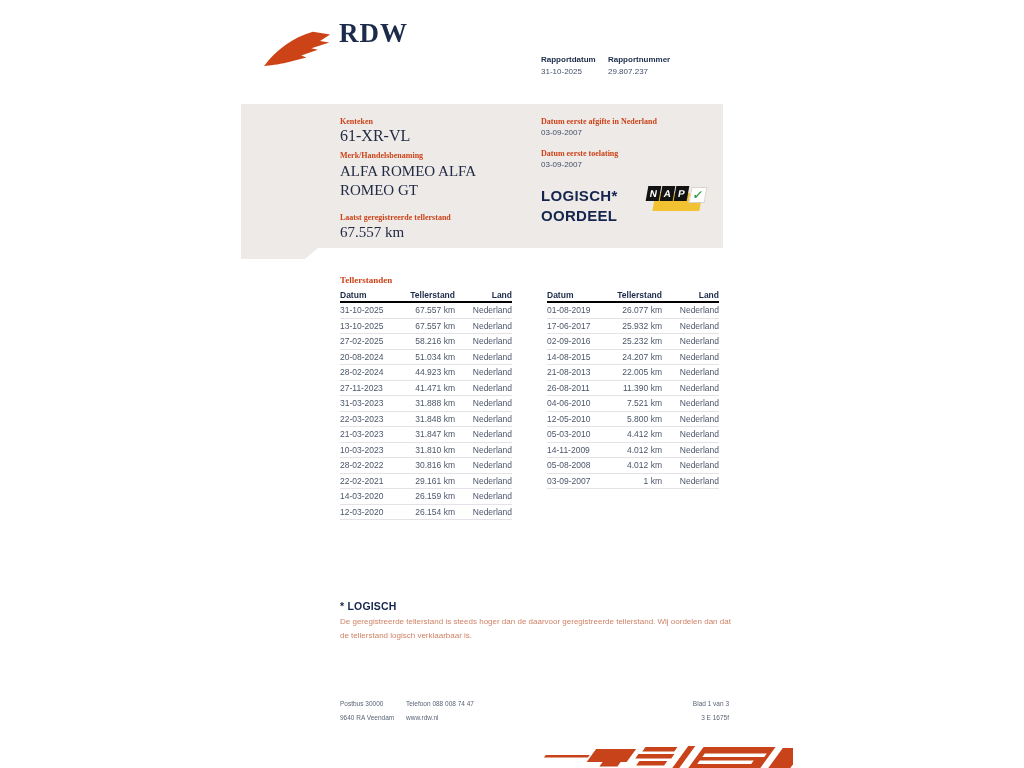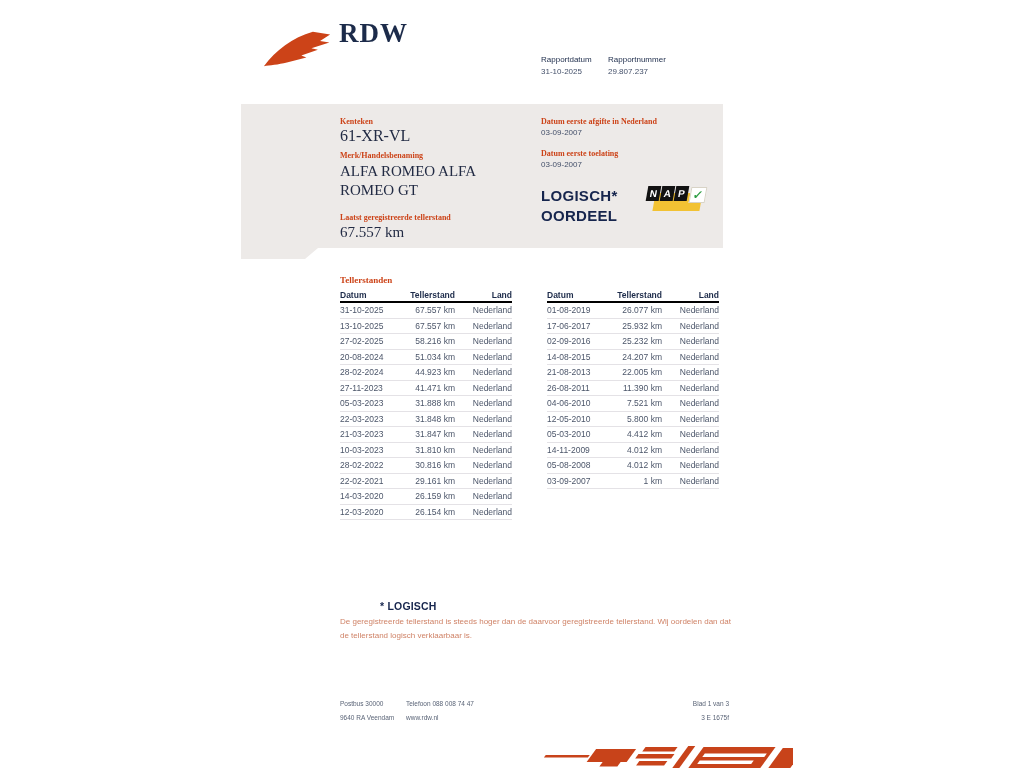--- a/index.html
+++ b/index.html
@@ -5,21 +5,21 @@
   html,body{margin:0;padding:0;background:#ffffff;}
   .page{position:relative;width:1024px;height:768px;background:#ffffff;overflow:hidden;
         font-family:"Liberation Sans",sans-serif;color:#1c2b4a;}
 
   
   .wing-logo{position:absolute;left:261px;top:25px;width:72px;height:45px;}
   .brand{position:absolute;left:339px;top:18px;font-family:"Liberation Serif",serif;
          font-size:27px;font-weight:bold;color:#1c2b4a;letter-spacing:1px;}
   .doc-title{position:absolute;left:541px;top:17px;font-family:"Liberation Serif",serif;
          font-size:19px;font-weight:bold;color:#cc4318;}
-  .meta-label{position:absolute;top:55px;font-size:8px;font-weight:normal;color:#1c2b4a;}
+  .meta-label{position:absolute;top:55px;font-size:8px;font-weight:bold;color:#1c2b4a;}
   .meta-value{position:absolute;top:67px;font-size:8px;color:#44506a;}
   .m1{left:541px;} .m2{left:608px;}
 
   
   .panel{position:absolute;left:241px;top:104px;width:482px;height:155px;background:#edeae8;
          clip-path:polygon(0 0,100% 0,100% 144px,77px 144px,64px 100%,0 100%);}
   .p-label{position:absolute;font-size:8px;font-weight:bold;color:#cc4318;
            font-family:"Liberation Serif",serif;}
   .p-big{position:absolute;font-family:"Liberation Serif",serif;color:#222b44;}
   .kenteken-label{left:99px;top:13px;}
@@ -52,21 +52,21 @@
                  color:#cc4318;font-family:"Liberation Serif",serif;}
   .mtable{position:absolute;top:288px;width:172px;font-size:8.5px;}
   .mtable.tl{left:340px;} .mtable.tr{left:547px;}
   .trow{display:grid;grid-template-columns:62px 53px 57px;align-items:center;height:14.5px;}
   .trow .c1,.trow .c2{text-align:right;}
   .thead{height:13px;font-weight:bold;color:#1d2b4a;border-bottom:2px solid #000000;}
   .trow.data{color:#4c566a;border-bottom:1px solid #e4e2e6;}
 
   
   .footnote-heading{position:absolute;left:340px;top:600px;font-size:10.5px;font-weight:bold;
-                    color:#16254d;letter-spacing:.2px;margin-left:40px;}
+                    color:#16254d;letter-spacing:.2px;}
   .footnote-body{position:absolute;left:340px;top:615px;width:398px;font-size:8px;
                  line-height:13.5px;color:#cf8266;}
 
   
   .foot{position:absolute;font-size:6.5px;color:#5a6477;line-height:14px;}
   .f1{left:340px;top:697px;} .f2{left:406px;top:697px;}
   .f3{left:639px;top:697px;width:90px;text-align:right;}
 
   
   .bottom-graphic{position:absolute;left:543px;top:743px;width:250px;height:40px;}
@@ -148,21 +148,21 @@
         <span class="c0">28-02-2024</span>
         <span class="c1">44.923 km</span>
         <span class="c2">Nederland</span>
       </div>
       <div class="trow data">
         <span class="c0">27-11-2023</span>
         <span class="c1">41.471 km</span>
         <span class="c2">Nederland</span>
       </div>
       <div class="trow data">
-        <span class="c0">05-03-2023</span>
+        <span class="c0">31-03-2023</span>
         <span class="c1">31.888 km</span>
         <span class="c2">Nederland</span>
       </div>
       <div class="trow data">
         <span class="c0">22-03-2023</span>
         <span class="c1">31.848 km</span>
         <span class="c2">Nederland</span>
       </div>
       <div class="trow data">
         <span class="c0">21-03-2023</span>

